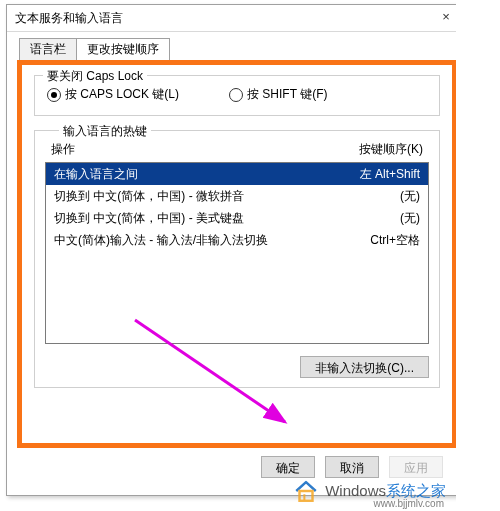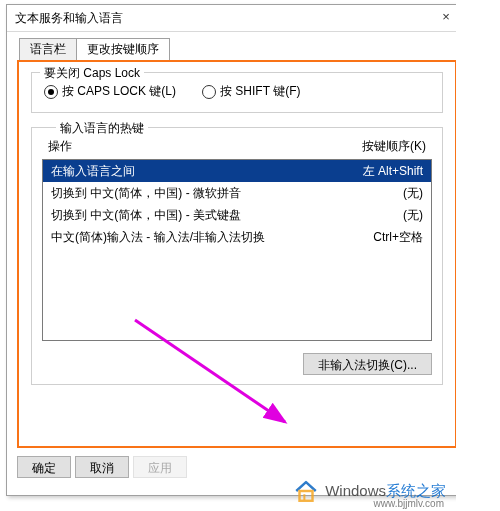--- a/index.html
+++ b/index.html
@@ -10,41 +10,41 @@
   .titlebar{height:26px;line-height:26px;padding:0 4px 0 8px;border-bottom:1px solid #d9d9d9;display:flex;justify-content:space-between;align-items:center}
   .titlebar .ttl{font-size:12px}
   .titlebar .close{width:34px;height:20px;text-align:center;line-height:18px;font-family:Arial,sans-serif;font-size:13px;color:#333;cursor:pointer}
 
   .client{padding:6px 10px 0 10px}
 
   
   .tabs{display:flex;align-items:flex-end;height:22px;gap:0;padding-left:2px}
   .tab{border:1px solid #a0a0a0;border-bottom:none;padding:2px 10px;background:#f0f0f0;margin-right:-1px;position:relative;cursor:pointer}
   .tab.active{background:#fff;z-index:2}
-  .tabpage{border:2px solid #f97316;padding:10px 12px;height:388px;box-sizing:border-box}
+  .tabpage{border:5px solid #f97316;padding:10px 12px;height:388px;box-sizing:border-box}
 
   
   .group{border:1px solid #cfcfcf;padding:10px 12px 12px 12px;margin-bottom:14px;position:relative}
   .group .legend{position:absolute;top:-8px;left:8px;background:#fff;padding:0 4px;font-size:12px}
-  .radios{display:flex;gap:26px;align-items:center}
+  .radios{display:flex;gap:50px;align-items:center}
   .radio{display:flex;align-items:center;gap:4px;cursor:pointer}
   .rdot{width:12px;height:12px;border:1px solid #333;border-radius:50%;display:inline-flex;align-items:center;justify-content:center}
   .rdot .inner{width:6px;height:6px;border-radius:50%;background:#000;display:none}
   .radio.checked .inner{display:block}
 
   
   .group2{border:1px solid #cfcfcf;padding:8px 10px 10px 10px;position:relative;height:258px;box-sizing:border-box}
   .listhdr{display:flex;justify-content:space-between;padding:2px 6px 4px 6px}
   .listbox{border:1px solid #7a7a7a;height:180px;overflow:hidden}
   .row{display:flex;justify-content:space-between;padding:2px 8px;line-height:18px;white-space:nowrap}
   .row.sel{background:#0a3e8f;color:#fff}
   .changebtn-wrap{display:flex;justify-content:flex-end;margin-top:12px}
   .btn{border:1px solid #adadad;background:#e1e1e1;padding:2px 14px;height:22px;line-height:18px;cursor:pointer;font-size:12px}
 
-  .dlgbtns{display:flex;gap:4px;padding:8px 14px 0 0}
+  .dlgbtns{display:flex;justify-content:flex-end;gap:10px;padding:8px 14px 0 0}
 
   
   .arrow{position:absolute;left:135px;top:320px;pointer-events:none}
   .arrow svg{overflow:visible}
 
   
   .watermark{position:absolute;right:0;bottom:0;width:500px;height:40px;display:flex;align-items:center;justify-content:flex-end;gap:6px;padding-right:10px;box-sizing:border-box;opacity:.85}
   .wm-logo{width:26px;height:26px}
   .wm-text{font-size:15px;font-weight:400;color:#3a3a3a}
   .wm-text .zh{color:#0066cc}

